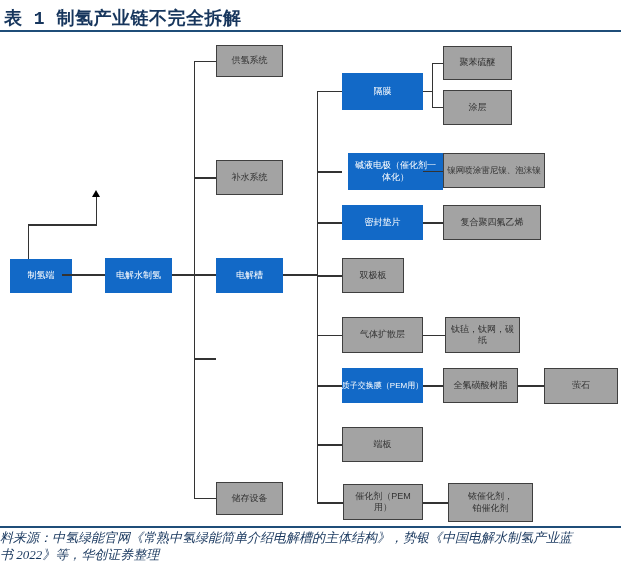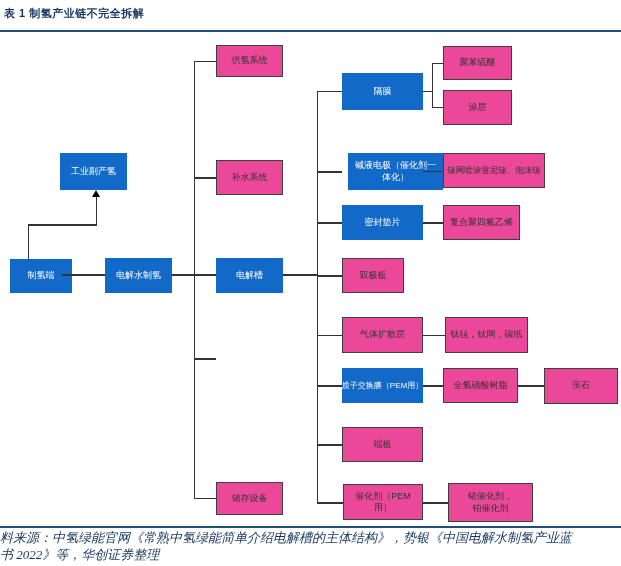--- a/index.html
+++ b/index.html
@@ -1,47 +1,44 @@
 <!DOCTYPE html>
 <html style="--blue: #1269C7; --navy: #17365D; --rule: #1F4E79; --line: #333333;"><head>
 <meta charset="utf-8">
 <style>
   html,body{margin:0;padding:0;background:#fff;}
   #page{position:relative;width:621px;height:566px;background:#fff;overflow:hidden;
         font-family:"Liberation Sans","DejaVu Sans",sans-serif;}
-  .title{position:absolute;left:4px;top:6px;font-family:Liberation Sans, sans-serif;
-         font-weight:bold;font-size:11px;color:var(--navy,#17365D);letter-spacing:.5px;}
+  .title{position:absolute;left:4px;top:6px;font-family:Liberation Mono, monospace;
+         font-weight:bold;font-size:18px;color:var(--navy,#17365D);letter-spacing:.5px;}
   .rule{position:absolute;left:0;width:621px;height:2px;background:var(--rule,#1F4E79);}
   .src{position:absolute;left:0;width:640px;font-family:"Liberation Serif","DejaVu Serif",serif;
        font-style:italic;font-size:13px;color:var(--navy,#17365D);white-space:nowrap;}
   .node{position:absolute;display:flex;align-items:center;justify-content:center;
-        text-align:center;font-size:9px;line-height:1.25;color:#333;background:#ec4899;
+        text-align:center;font-size:9px;line-height:1.25;color:#333;background:#a3a3a3;
         border:1.5px solid #3f3f3f;box-sizing:border-box;padding:1px 3px;}
   .node.blue{background:var(--blue,#1269C7);border:none;color:#fff;}
   .fs8{font-size:8px;white-space:nowrap;padding:1px 1px;text-align:center;}
   .fs85{font-size:8.5px;white-space:nowrap;padding:1px 1px;}
   .wrap2{padding:1px 19px;}
   .hl{position:absolute;height:1.5px;background:var(--line,#333333);}
   .vl{position:absolute;width:1.5px;background:var(--line,#333333);}
   .arrowhead{position:absolute;width:0;height:0;border-left:4px solid transparent;
              border-right:4px solid transparent;border-bottom:7px solid #000;}
 </style>
 </head>
 <body>
 
 <div id="page">
 
   <div class="title">表 1  制氢产业链不完全拆解</div>
   <div class="rule" style="top:30px"></div>
 
   <div class="node blue" style="left:10px;top:259px;width:62px;height:34px">
     <span>制氢端</span>
-  </div>
-  <div class="node blue" style="left:60px;top:153px;width:67px;height:37px">
-    <span>工业副产氢</span>
   </div>
   <div class="node blue" style="left:105px;top:258px;width:67px;height:35px">
     <span>电解水制氢</span>
   </div>
 
   <div class="node" style="left:216px;top:45px;width:67px;height:32px">
     <span>供氢系统</span>
   </div>
   <div class="node" style="left:216px;top:160px;width:67px;height:35px">
     <span>补水系统</span>
@@ -80,24 +77,24 @@
 
   <div class="node" style="left:443px;top:46px;width:69px;height:34px">
     <span>聚苯硫醚</span>
   </div>
   <div class="node" style="left:443px;top:90px;width:69px;height:35px">
     <span>涂层</span>
   </div>
   <div class="node fs85" style="left:443px;top:153px;width:102px;height:35px">
     <span>镍网喷涂雷尼镍、泡沫镍</span>
   </div>
-  <div class="node" style="left:443px;top:205px;width:77px;height:35px">
+  <div class="node" style="left:443px;top:205px;width:98px;height:35px">
     <span>复合聚四氟乙烯</span>
   </div>
-  <div class="node" style="left:445px;top:317px;width:83px;height:36px">
+  <div class="node" style="left:445px;top:317px;width:75px;height:36px">
     <span>钛毡，钛网，碳纸</span>
   </div>
   <div class="node" style="left:443px;top:368px;width:75px;height:35px">
     <span>全氟磺酸树脂</span>
   </div>
   <div class="node" style="left:544px;top:368px;width:74px;height:36px">
     <span>萤石</span>
   </div>
   <div class="node wrap2" style="left:448px;top:483px;width:85px;height:39px">
     <span>铱催化剂，铂催化剂</span>

